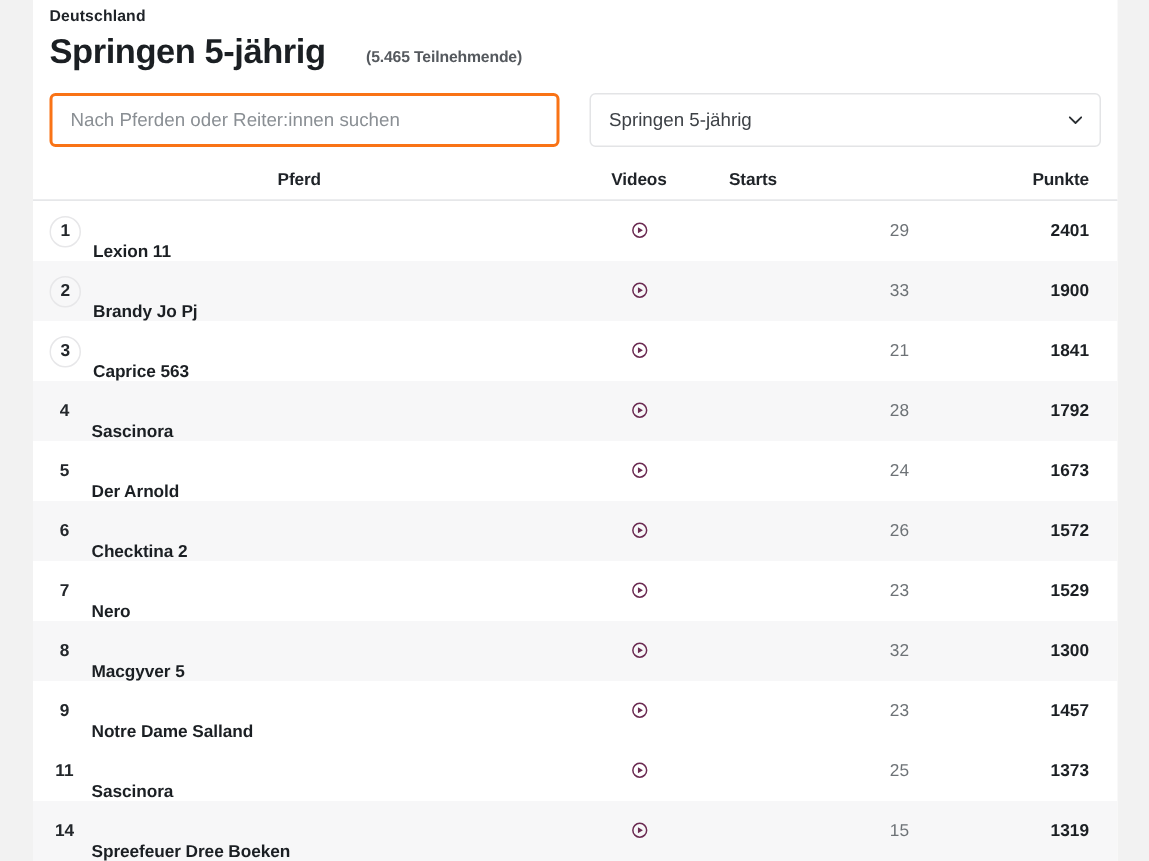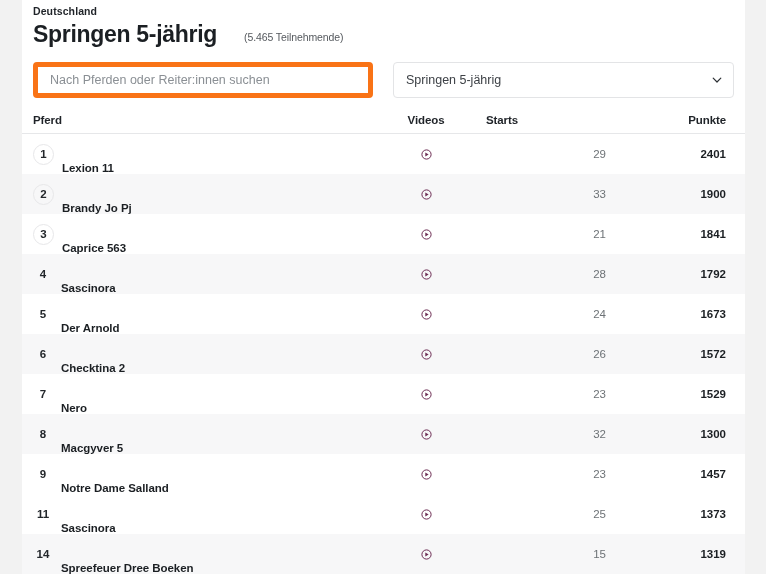--- a/index.html
+++ b/index.html
@@ -64,21 +64,21 @@
   }
   .title {
     font-size: 23px;
     font-weight: bold;
     color: #1b1f23;
     letter-spacing: -.3px;
     line-height: 27px;
   }
   .participants {
     font-size: 10.5px;
-    font-weight: normal;
+    font-weight: bold;
     color: #55595e;
     letter-spacing: -.1px;
     position: relative;
     top: -1px;
     padding-left: 21px;
   }
 
   
   .controls {
     display: flex;
@@ -86,21 +86,21 @@
     padding: 14px 11px 0 11px;
     box-sizing: border-box;
   }
   .search-wrap { width: 340px; }
   .select-wrap { width: 341px; }
 
   .search-input {
     width: 100%;
     height: 36px;
     box-sizing: border-box;
-    border: 5px solid #f97316;
+    border: 2px solid #f97316;
     border-radius: 4px;
     background: #fff;
     padding: 0 12px;
     font-family: "Liberation Sans", sans-serif;
     font-size: 12.5px;
     color: #1f2328;
     outline: none;
   }
   .search-input::placeholder {
     color: #8a8f94;
@@ -144,21 +144,21 @@
   }
   .thead-row th {
     font-size: 11.5px;
     font-weight: bold;
     color: #1f2328;
     padding: 0 0 7px 0;
     border-bottom: 1px solid #e6e7e9;
     letter-spacing: -.1px;
   }
   th.col-pferd {
-    text-align: left;
+    text-align: center;
     padding-left: 11px;
   }
   th.col-videos { text-align: center; width: 120px; }
   th.col-starts { text-align: left; width: 120px; }
   th.col-punkte { text-align: right; width: 120px; padding-right: 19px; }
 
   tbody tr {
     height: 29.8px;
   }
   tbody tr.zebra { background: #f7f7f8; }

